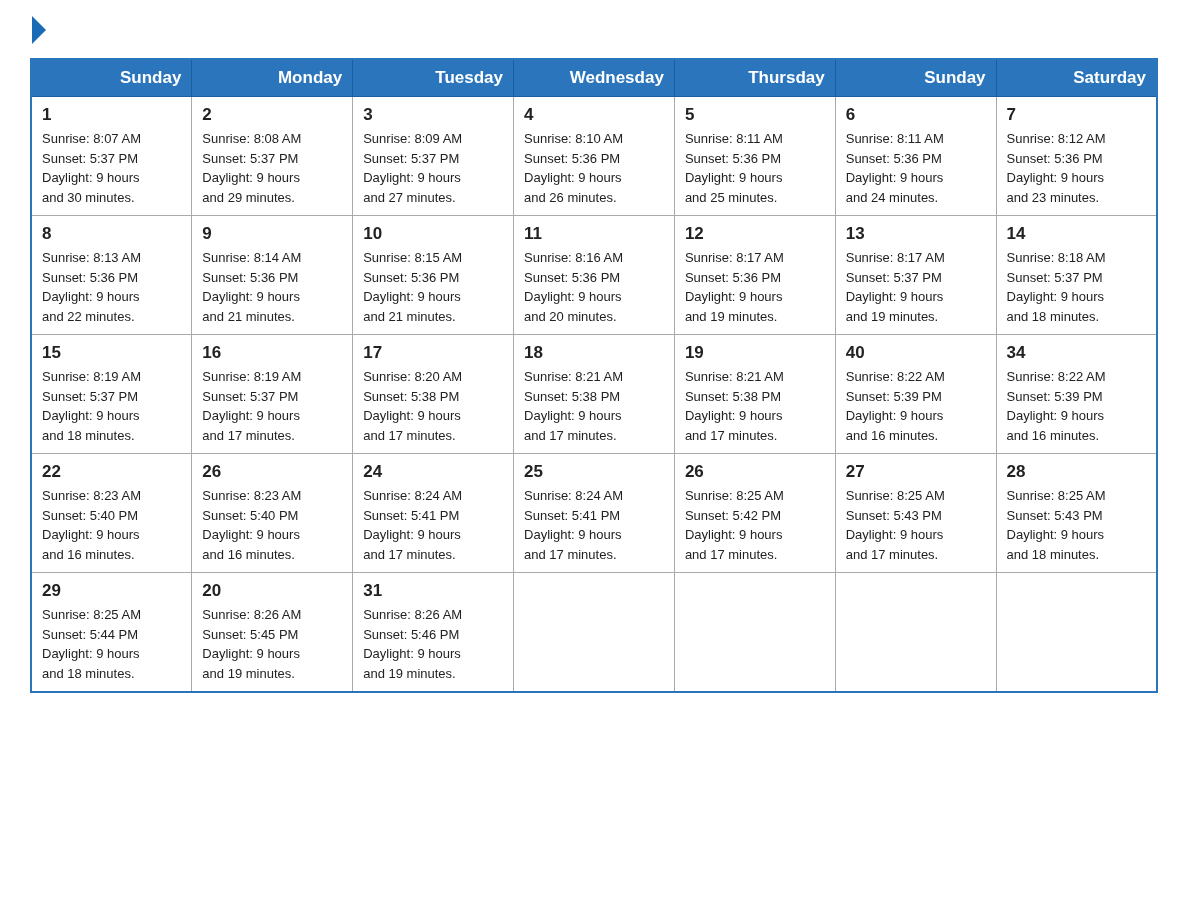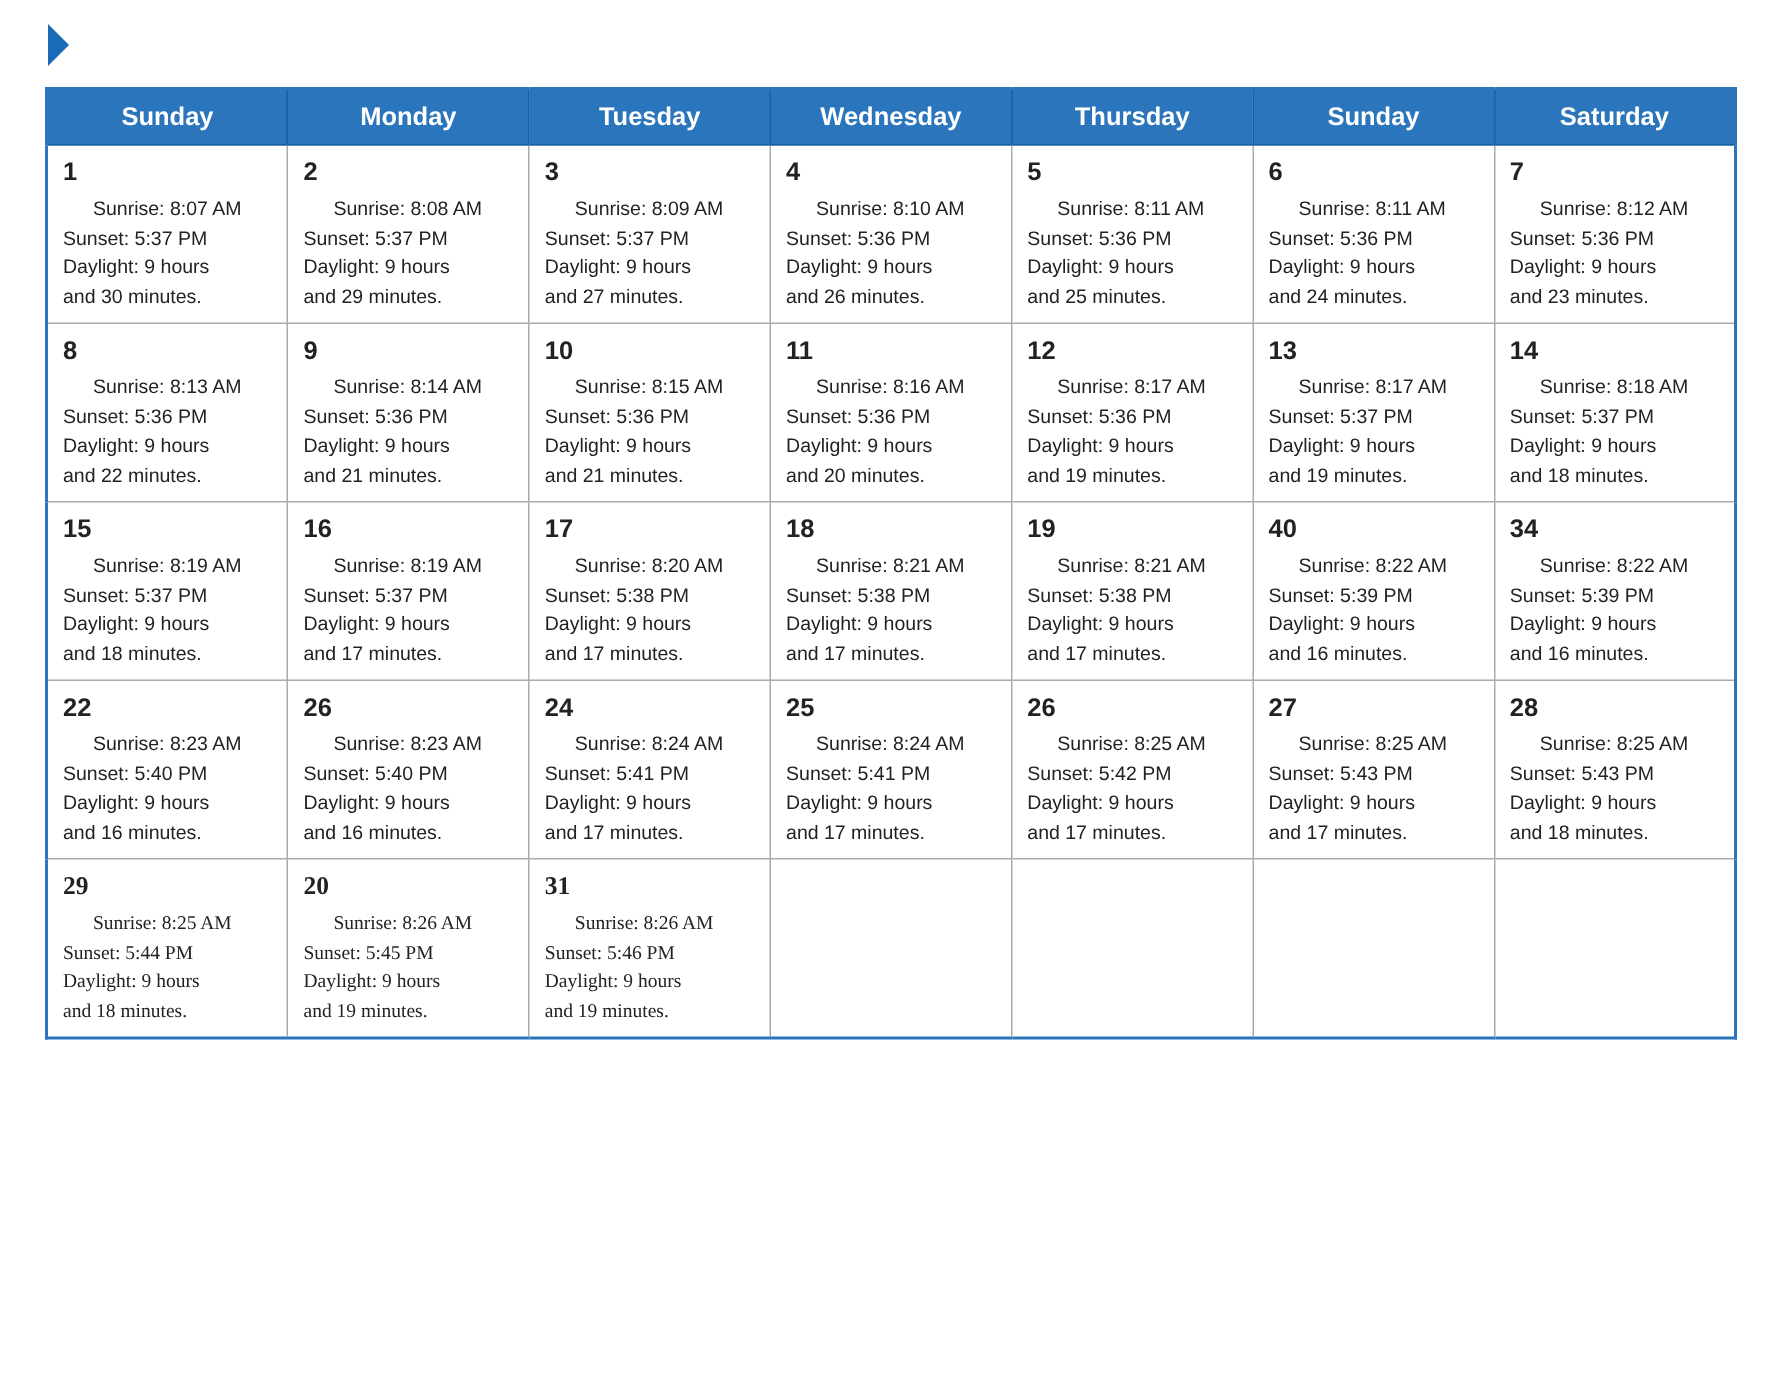--- a/index.html
+++ b/index.html
@@ -66,45 +66,43 @@
       width: 100%;
       border-collapse: collapse;
       table-layout: fixed;
     }
     thead tr th {
       background-color: #2a75bb;
       color: white;
       font-size: 17px;
       font-weight: bold;
       padding: 8px 10px;
-      text-align: center;
+      text-align: right;
       border: 1px solid #1a5fa0;
     }
     tbody tr td {
       vertical-align: top;
       padding: 8px 10px;
       border: 1px solid #aaa;
       font-size: 13.5px;
       color: #222;
       height: 110px;
     }
     tbody tr td .day-number {
       font-size: 17px;
       font-weight: bold;
       display: block;
       margin-bottom: 4px;
     }
     tbody tr td .day-info {
       font-size: 13px;
       line-height: 1.5;
-      margin-left: 20px;
     }
     tbody tr:last-child td {
       border-bottom: 2px solid #2a75bb;
-      font-family: Liberation Serif, serif;
     }
     thead tr th:first-child,
     tbody tr td:first-child {
       border-left: 2px solid #2a75bb;
     }
     thead tr th:last-child,
     tbody tr td:last-child {
       border-right: 2px solid #2a75bb;
     }
     thead tr th {

